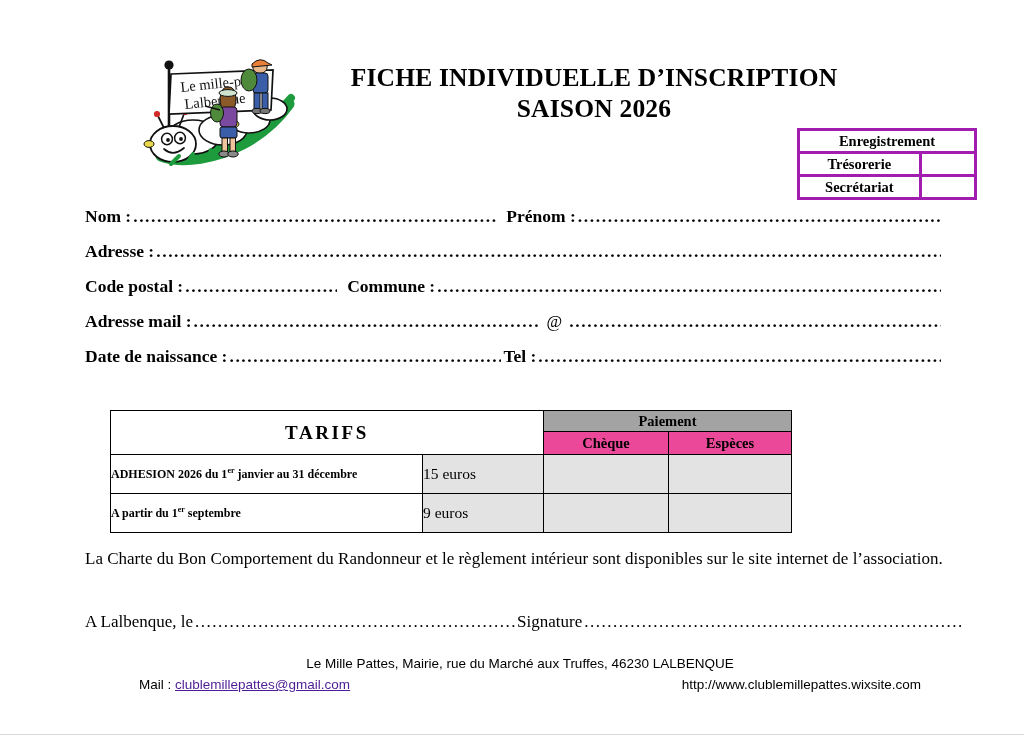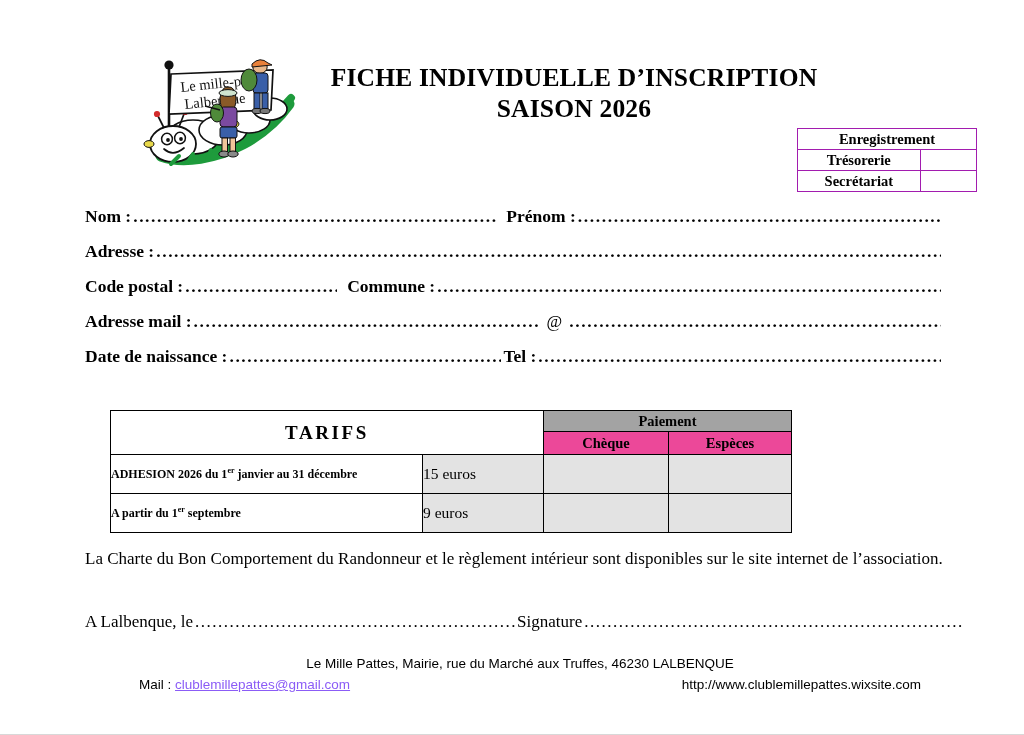--- a/index.html
+++ b/index.html
@@ -31,21 +31,21 @@
     left: 0; top: 0;
     width: 1024px; height: 120px;
   }
   .logo {
     position: absolute;
     left: 131px; top: 52px;
     width: 172px; height: 120px;
   }
   .title-block {
     position: absolute;
-    left: 284px; top: 62px;
+    left: 304px; top: 62px;
     width: 580px;
     text-align: center;
   }
   .title-line1 {
     font-size: 25.5px;
     font-weight: bold;
     letter-spacing: 0.2px;
     line-height: 31px;
     white-space: nowrap;
   }
@@ -59,21 +59,21 @@
   
   .enreg-table {
     position: absolute;
     left: 797px; top: 128px;
     width: 180px;
     border-collapse: collapse;
     font-size: 14.5px;
     font-weight: bold;
   }
   .enreg-table td {
-    border: 1px solid #a21caf;
+    border: 3px solid #a21caf;
     height: 20px;
     text-align: center;
     padding: 0 2px;
     line-height: 18px;
   }
   .enreg-table td.label-cell { width: 122px; }
   .enreg-table td.blank-cell { width: 56px; }
 
   
   .fields {
@@ -221,21 +221,21 @@
     width: 1024px;
     height: 20px;
     margin-top: 3px;
   }
   .footer-mail {
     position: absolute;
     left: 139px; top: 0;
     line-height: 18px;
   }
   .footer-mail a {
-    color: #8b5cf6;
+    color: #4c1d95;
     text-decoration: underline;
   }
   .footer-url {
     position: absolute;
     right: 103px; top: 0;
     line-height: 18px;
   }
 </style>
 </head>
 <body>

